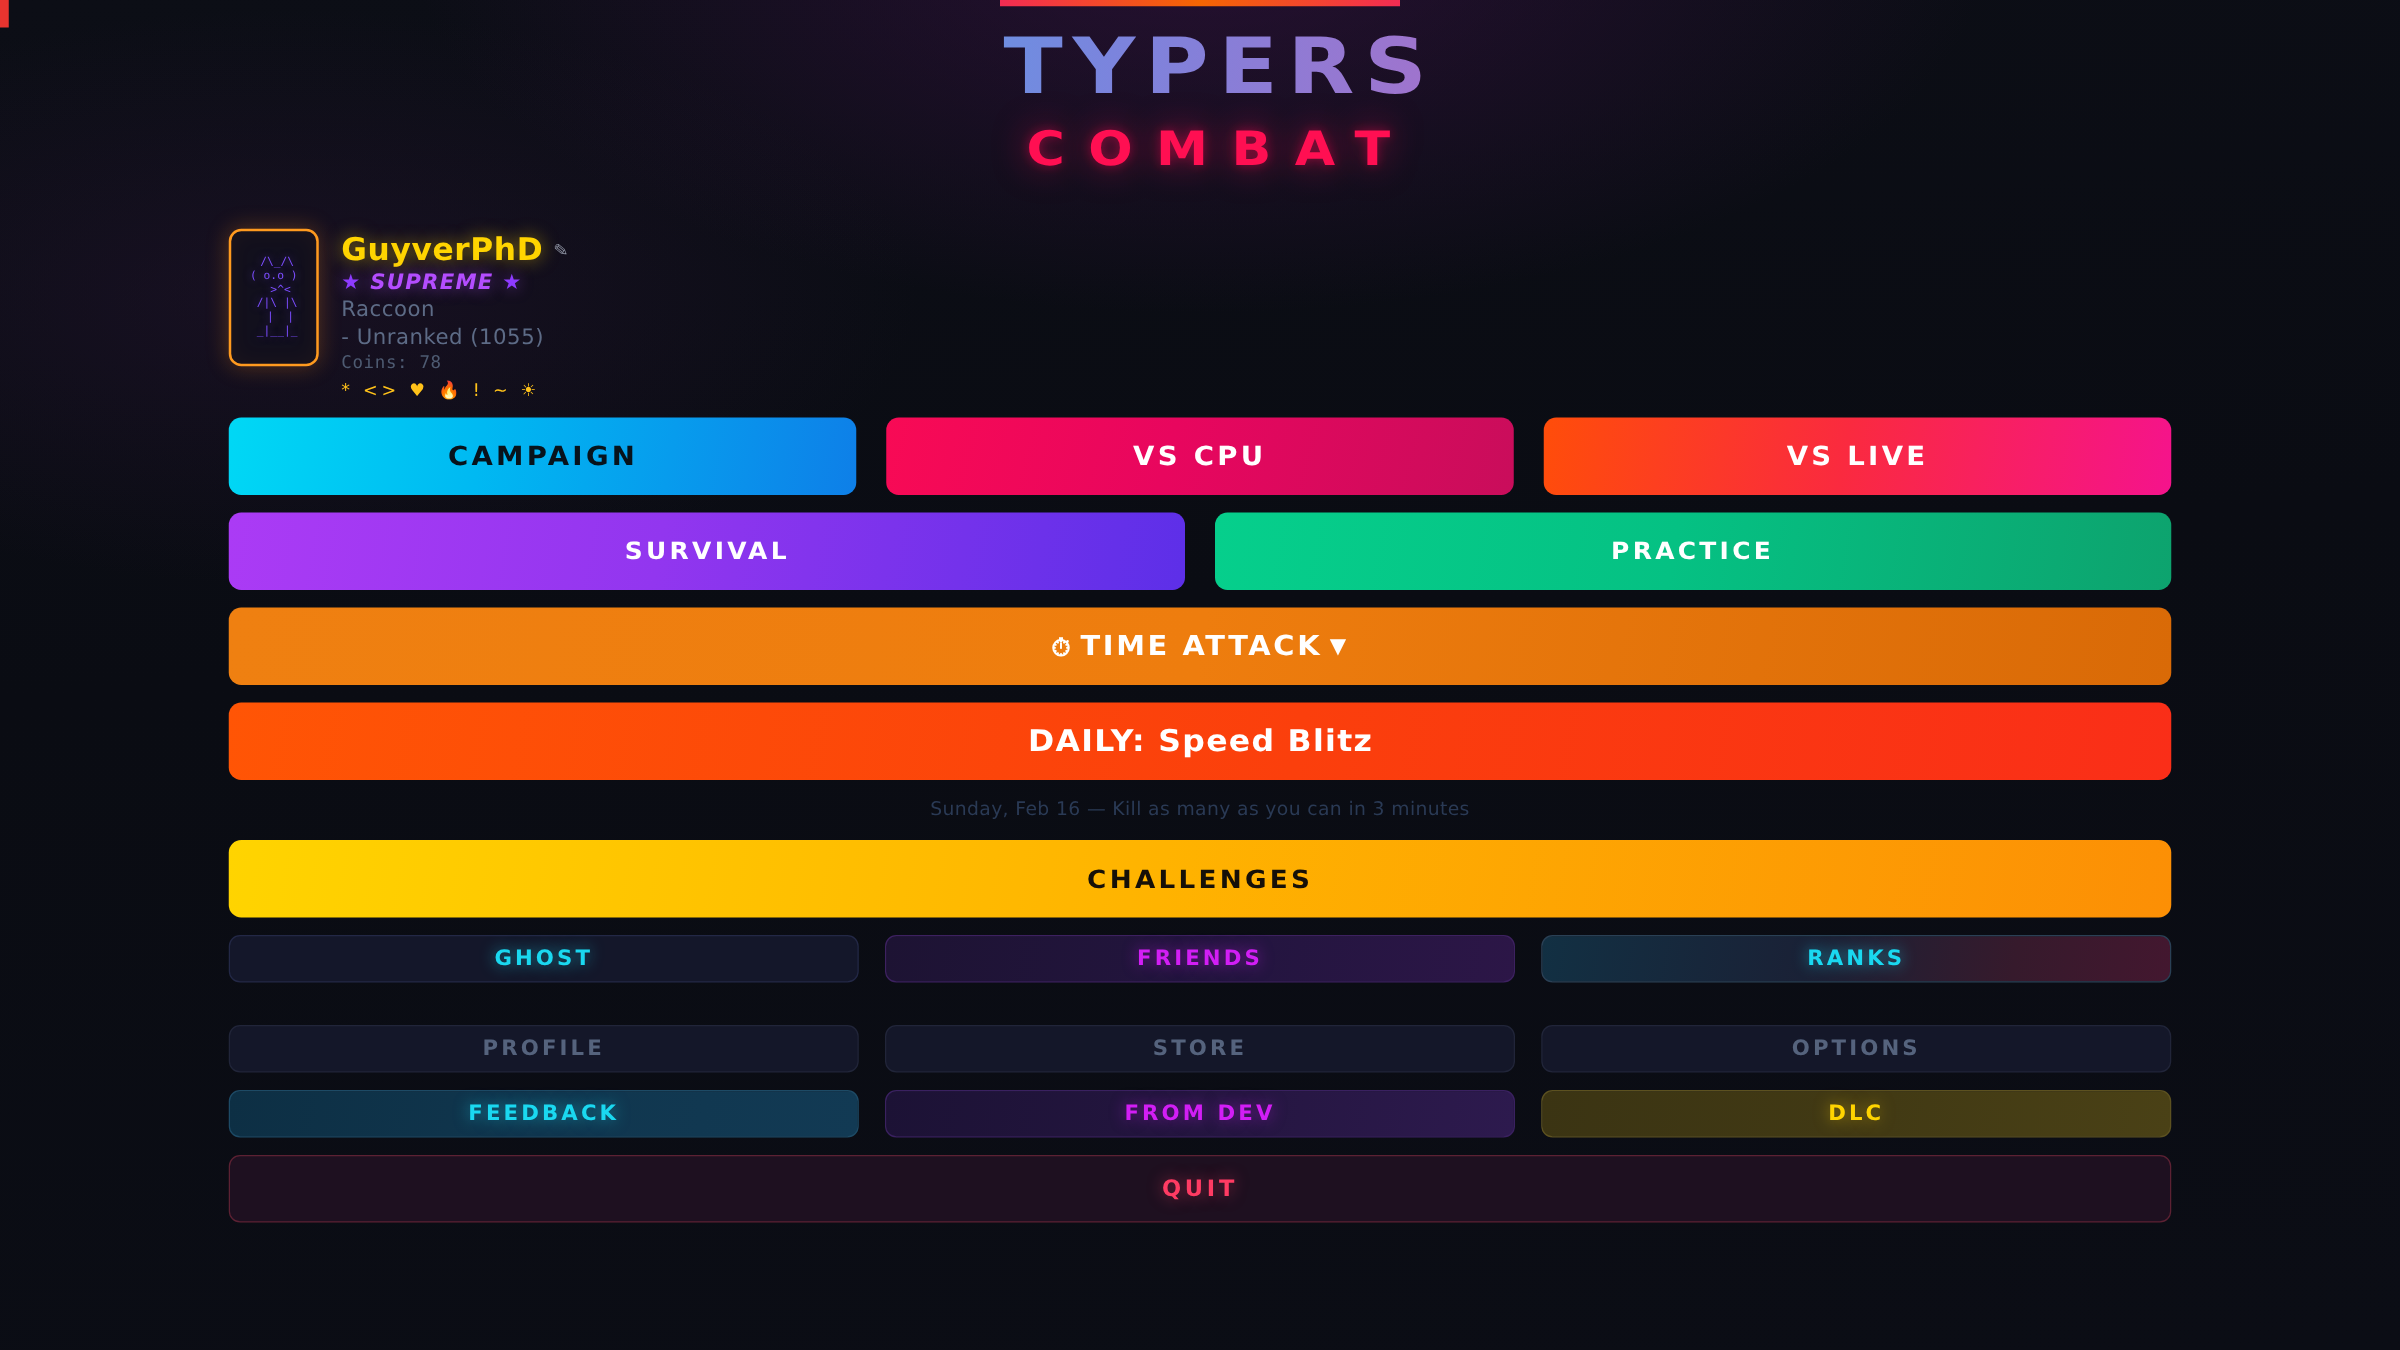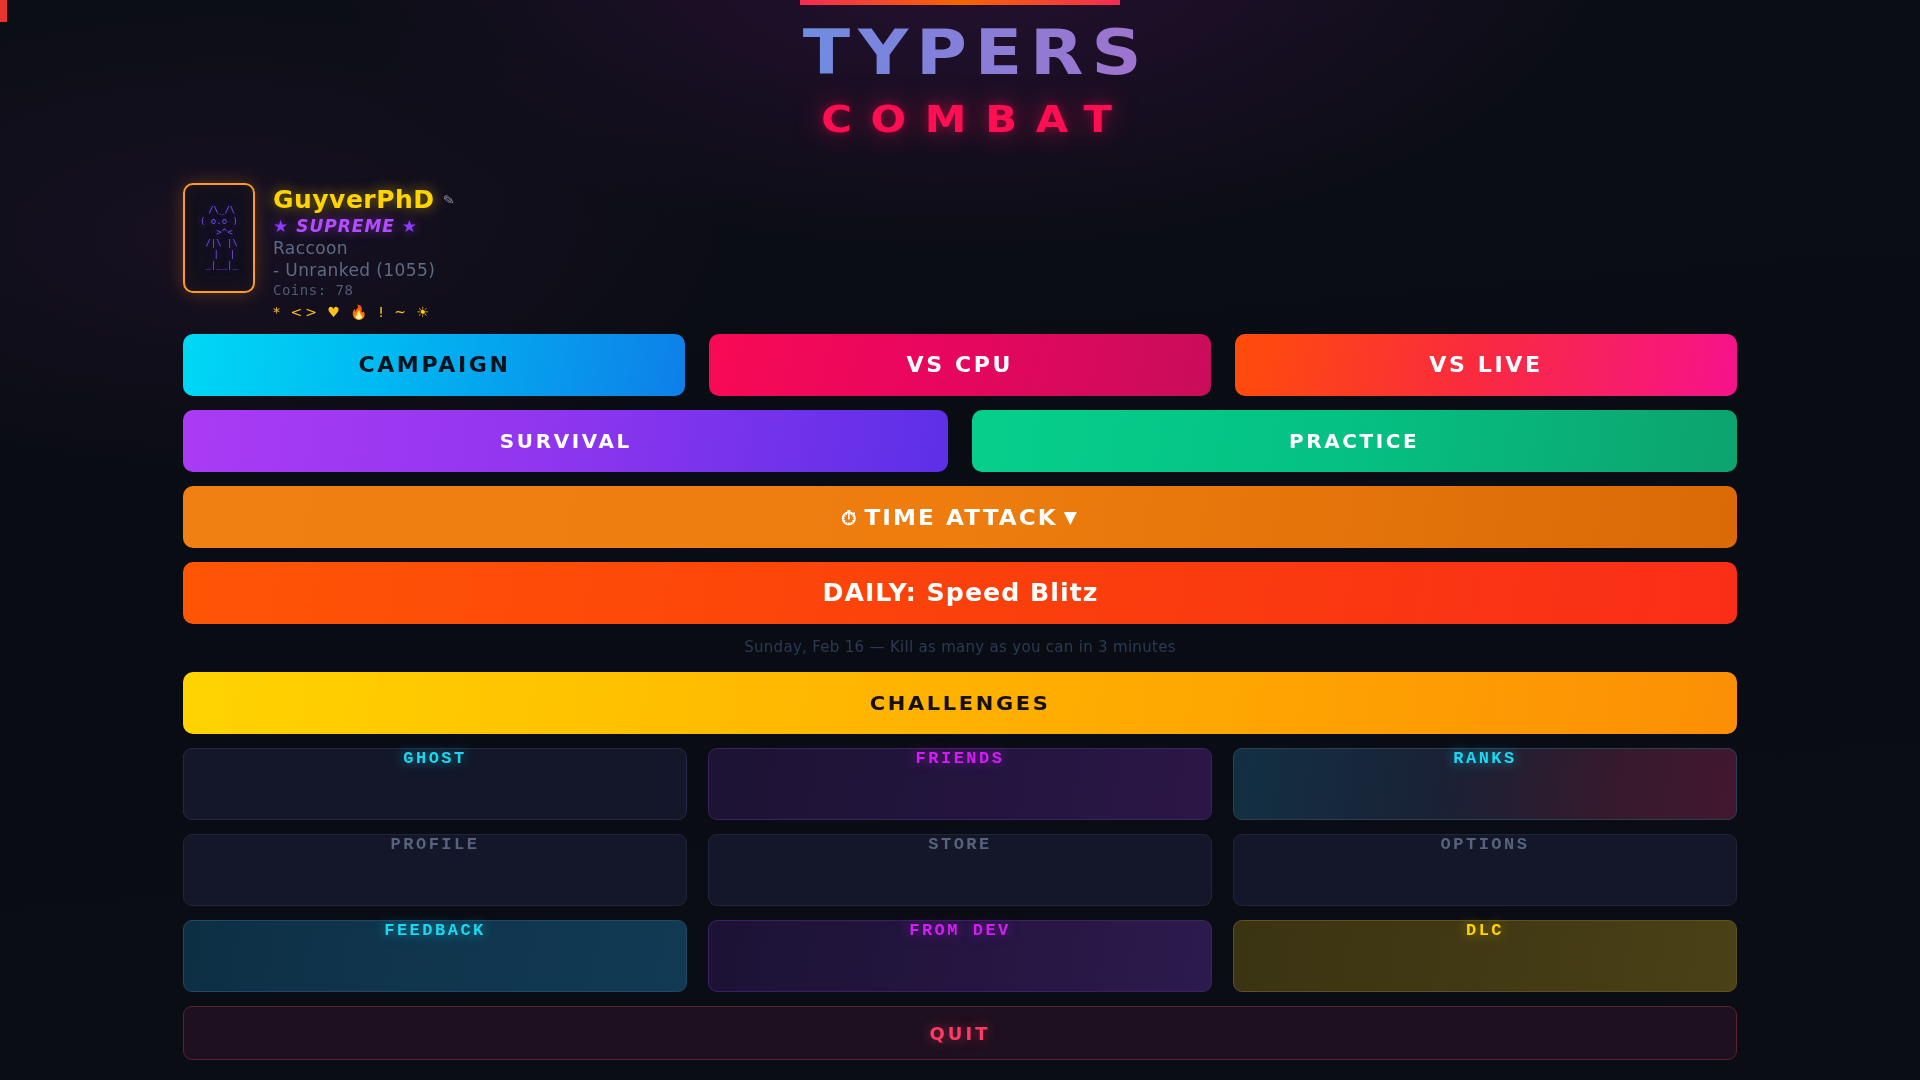--- a/index.html
+++ b/index.html
@@ -219,39 +219,39 @@
     display: inline-block;
     margin-right: 10px;
     font-size: 20px;
     transform: translateY(1px);
   }
   .caret { display: inline-block; margin-left: 11px; font-size: 17px; }
 
   
   .btn-sec {
     flex: 1;
-    height: 72px;
+    height: 38px;
     border-radius: 9px;
     display: flex;
+    align-items: center;
     justify-content: center;
     font-size: 17px;
     font-weight: 700;
     letter-spacing: 2.5px;
     cursor: pointer;
     user-select: none;
     background: #151828;
     border: 1px solid #222638;
     color: #5a6781;
-    font-family: Liberation Mono, monospace;
   }
   .s-ghost   { background: #14172a; border-color: #232846; color: #1ad8f0; text-shadow: 0 0 12px rgba(26,216,240,0.6); }
   .s-ranks   { background: linear-gradient(100deg, #123043 0%, #1a2136 42%, #361a2c 75%, #43172f 100%); border-color: #2a4055; color: #1ad8f0; text-shadow: 0 0 12px rgba(26,216,240,0.6); }
   .s-friends { background: linear-gradient(100deg, #1d1333 0%, #241540 60%, #2c1647 100%); border-color: #3d2160; color: #d21ef5; text-shadow: 0 0 12px rgba(210,30,245,0.55); }
 
-  .s-muted { background: #141729; border-color: #212539; color: #55637d; }
+  .s-muted { background: #141729; border-color: #212539; color: #55637d; margin-top: 20px; }
 
   .s-feedback { background: linear-gradient(100deg, #0d2f44 0%, #10364e 50%, #123a54 100%); border-color: #1d4a65; color: #1ad8f0; text-shadow: 0 0 12px rgba(26,216,240,0.55); }
   .s-fromdev  { background: linear-gradient(100deg, #1c1235 0%, #251641 55%, #2d1a4e 100%); border-color: #3a2160; color: #d21ef5; text-shadow: 0 0 12px rgba(210,30,245,0.5); }
   .s-dlc      { background: linear-gradient(100deg, #3b3413 0%, #423a14 55%, #4a4116 100%); border-color: #5c5120; color: #ffd400; text-shadow: 0 0 12px rgba(255,212,0,0.5); }
 
   .s-quit {
     width: 100%;
     height: 54px;
     border-radius: 9px;
     background: #1e1020;

